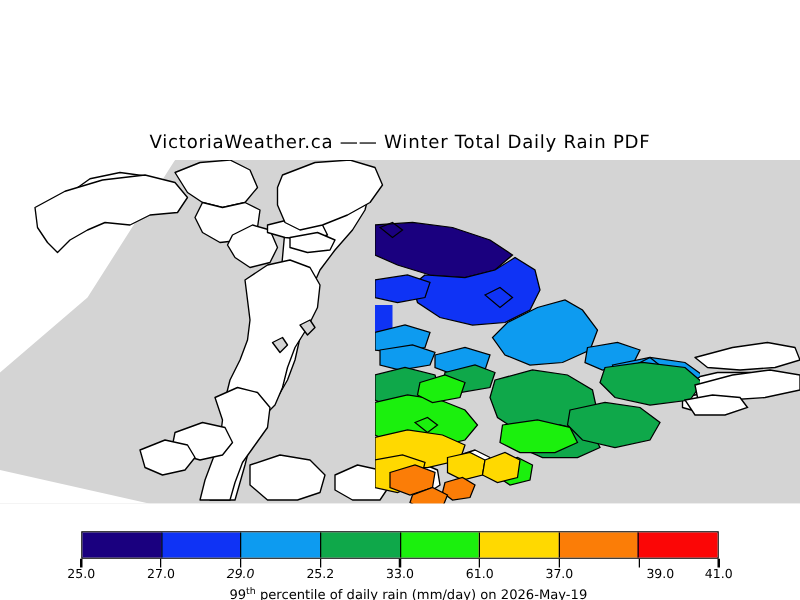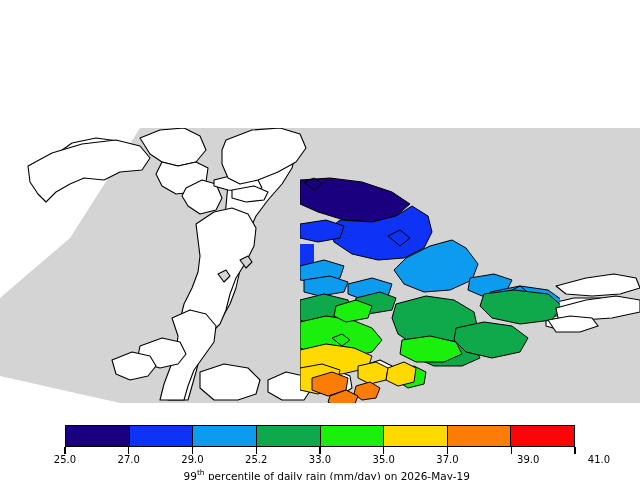--- a/index.html
+++ b/index.html
@@ -72,20 +72,21 @@
     color:#000;
     white-space:pre;
   }
   #caption sup{font-size:7.5px;vertical-align:super;}
 </style>
 </head>
 <body>
 
 <div id="page">
 
+  <div id="title">VictoriaWeather.ca —— Winter Total Daily Rain PDF</div>
 
   <div id="map-area">
     <svg id="map-svg" width="640" height="275" viewBox="0 0 640 275">
       <defs>
         <clipPath id="domainClip">
           <rect x="300" y="0" width="260" height="275"></rect>
         </clipPath>
       </defs>
 
       <g>
@@ -256,27 +257,27 @@
         <div class="tk" style="left: 255.55px;"></div>
         <div class="tk" style="left: 319.3px;"></div>
         <div class="tk" style="left: 383.05px;"></div>
         <div class="tk" style="left: 446.8px;"></div>
         <div class="tk" style="left: 510.55px;"></div>
         <div class="tk" style="left: 574.3px;"></div>
       </div>
     <div id="cbar-labels">
         <div class="lb" style="left: 65px;">25.0</div>
         <div class="lb" style="left: 128.75px;">27.0</div>
-        <div class="lb" style="left: 192.5px;">29.0</div>
+        <div class="lb" style="left: 192.5px; font-style: italic;">29.0</div>
         <div class="lb" style="left: 256.25px;">25.2</div>
         <div class="lb" style="left: 320px;">33.0</div>
-        <div class="lb" style="left: 383.75px;">35.0</div>
+        <div class="lb" style="left: 383.75px;">61.0</div>
         <div class="lb" style="left: 447.5px;">37.0</div>
         <div class="lb" style="left: 511.25px; margin-left: 17px;">39.0</div>
-        <div class="lb" style="left: 575px; margin-left: 24px;">41.0</div>
+        <div class="lb" style="left: 575px;">41.0</div>
       </div>
   </div>
 
   <div id="caption">
     <span>99</span><sup>th</sup><span> percentile of daily rain (mm/day) on 2026-May-19</span>
   </div>
 
 </div>
 
 </body></html>

